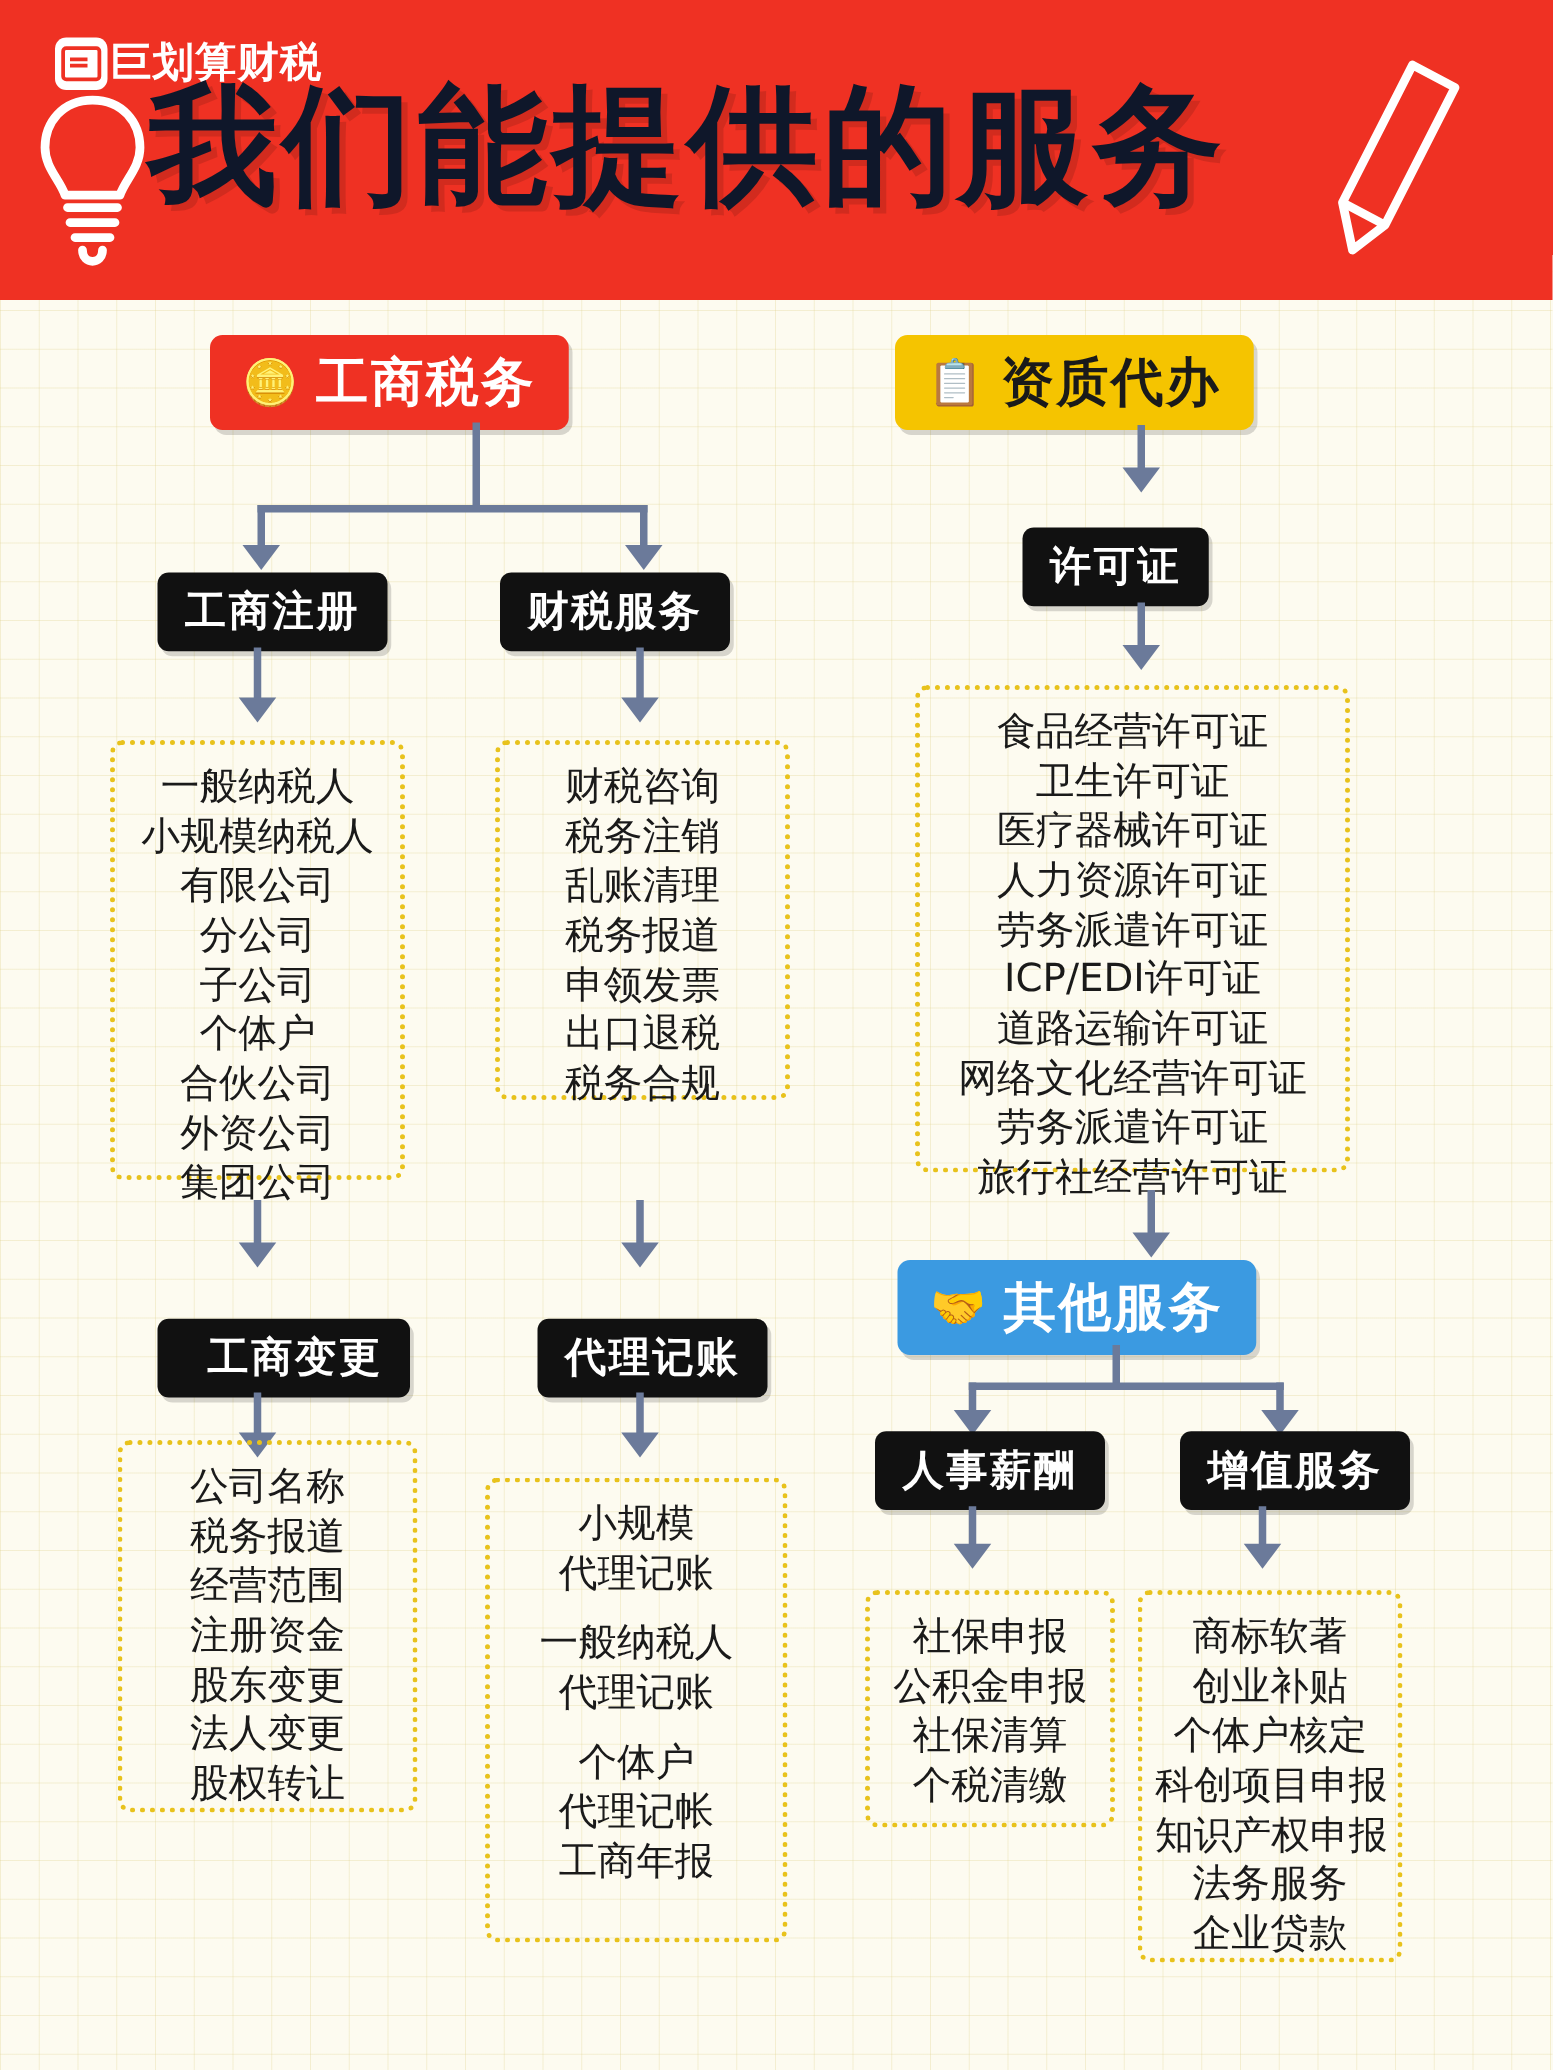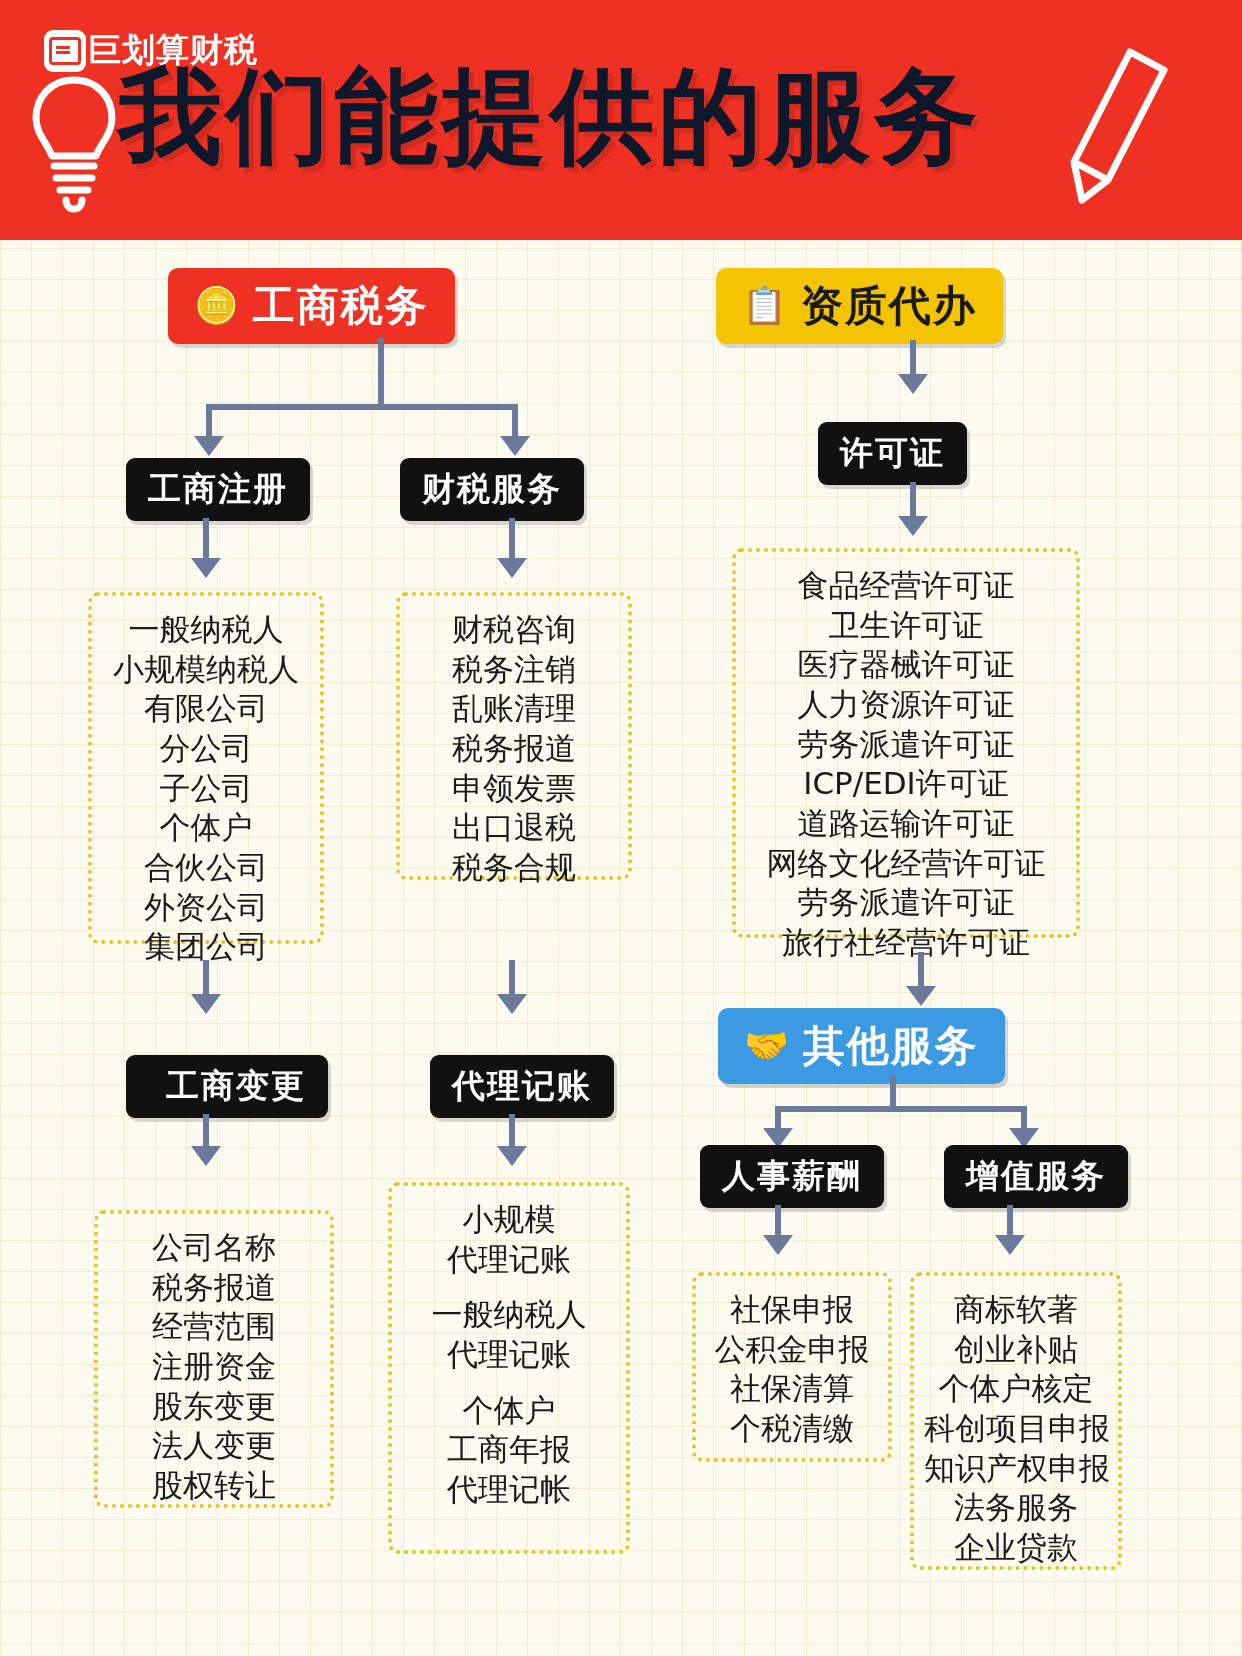--- a/index.html
+++ b/index.html
@@ -240,40 +240,40 @@
 </div>
 <div class="blk" style="left:430px; top:1055px;">
   <span>代理记账</span>
 </div>
 
 <div class="ln-v" style="left:203px; top:1114px; height:36px;"></div>
 <div class="arrow" style="left:191px; top:1146px;"></div>
 <div class="ln-v" style="left:509px; top:1114px; height:36px;"></div>
 <div class="arrow" style="left:497px; top:1146px;"></div>
 
-<div class="dashbox" style="left:94px; top:1210px; width:240px; height:298px;">
+<div class="dashbox" style="left:94px; top:1152px; width:240px; height:298px;">
   <span class="ln">公司名称</span>
   <span class="ln">税务报道</span>
   <span class="ln">经营范围</span>
   <span class="ln">注册资金</span>
   <span class="ln">股东变更</span>
   <span class="ln">法人变更</span>
   <span class="ln">股权转让</span>
 </div>
 
 <div class="dashbox" style="left:388px; top:1182px; width:242px; height:372px;">
   <span class="ln">小规模</span>
   <span class="ln">代理记账</span>
   <span class="gap"></span>
   <span class="ln">一般纳税人</span>
   <span class="ln">代理记账</span>
   <span class="gap"></span>
   <span class="ln">个体户</span>
+  <span class="ln">代理记帐</span>
   <span class="ln">工商年报</span>
-  <span class="ln">代理记帐</span>
 </div>
 
 <div class="cat-chip cat-yellow" style="left:716px; top:268px;">
   <span class="emoji">📋</span>
   <span>资质代办</span>
 </div>
 
 <div class="ln-v" style="left:910px; top:340px; height:38px;"></div>
 <div class="arrow" style="left:898px; top:374px;"></div>
 

